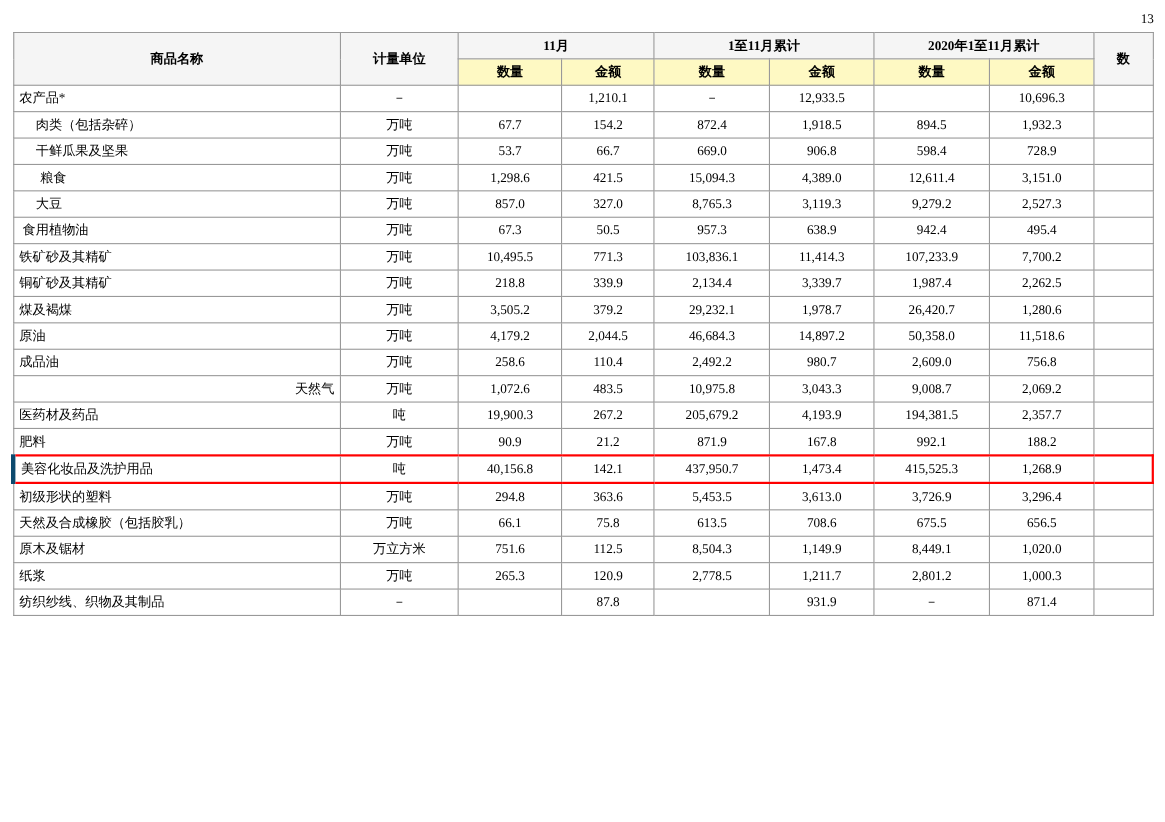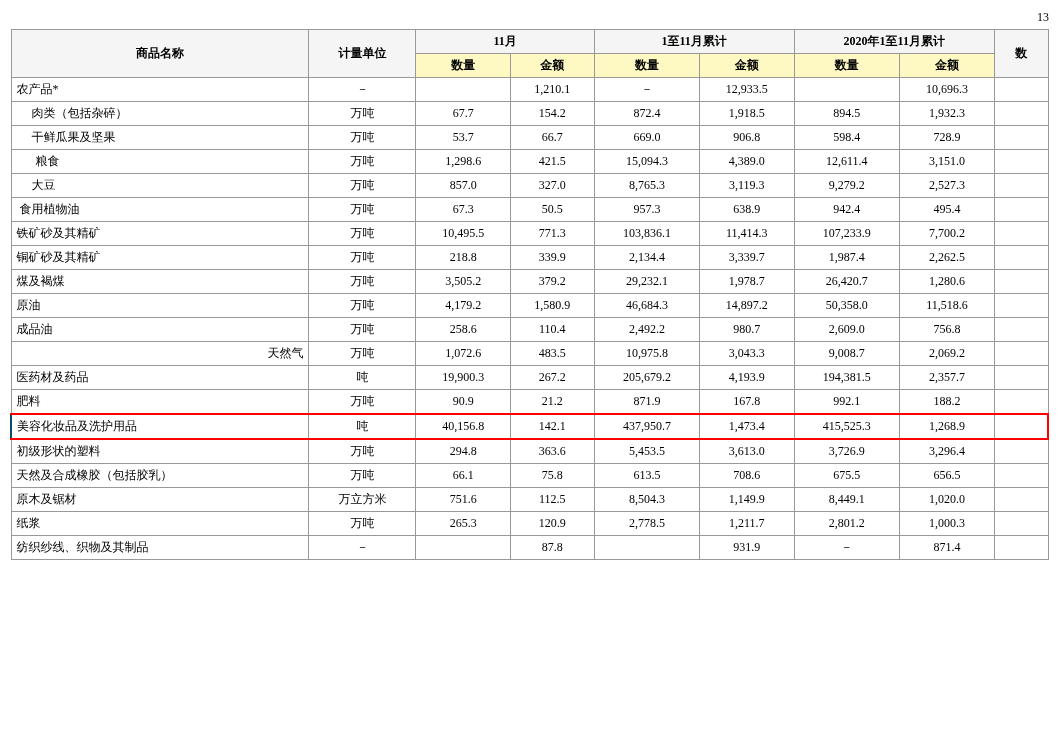--- a/index.html
+++ b/index.html
@@ -31,21 +31,21 @@
       background: #f5f5f5;
     }
     .sub-header {
       background: #fef9c3;
     }
     .red-outline-row td {
       border-top: 2px solid red;
       border-bottom: 2px solid red;
     }
     .red-outline-row td:first-child {
-      border-left: 2px solid #0c4a6e;
+      border-left: 4px solid #0c4a6e;
     }
     .red-outline-row td:last-child {
       border-right: 2px solid red;
     }
     .page-num {
       text-align: right;
       font-size: 12px;
       margin-bottom: 4px;
     }
   </style>
@@ -173,21 +173,21 @@
     <td>29,232.1</td>
     <td>1,978.7</td>
     <td>26,420.7</td>
     <td>1,280.6</td>
     <td></td>
   </tr>
         <tr>
     <td class="left-align" style="text-align:left;">原油</td>
     <td>万吨</td>
     <td>4,179.2</td>
-    <td>1,580.9</td>
+    <td>2,044.5</td>
     <td>46,684.3</td>
     <td>14,897.2</td>
     <td>50,358.0</td>
     <td>11,518.6</td>
     <td></td>
   </tr>
         <tr>
     <td class="left-align" style="text-align:left;">成品油</td>
     <td>万吨</td>
     <td>258.6</td>

